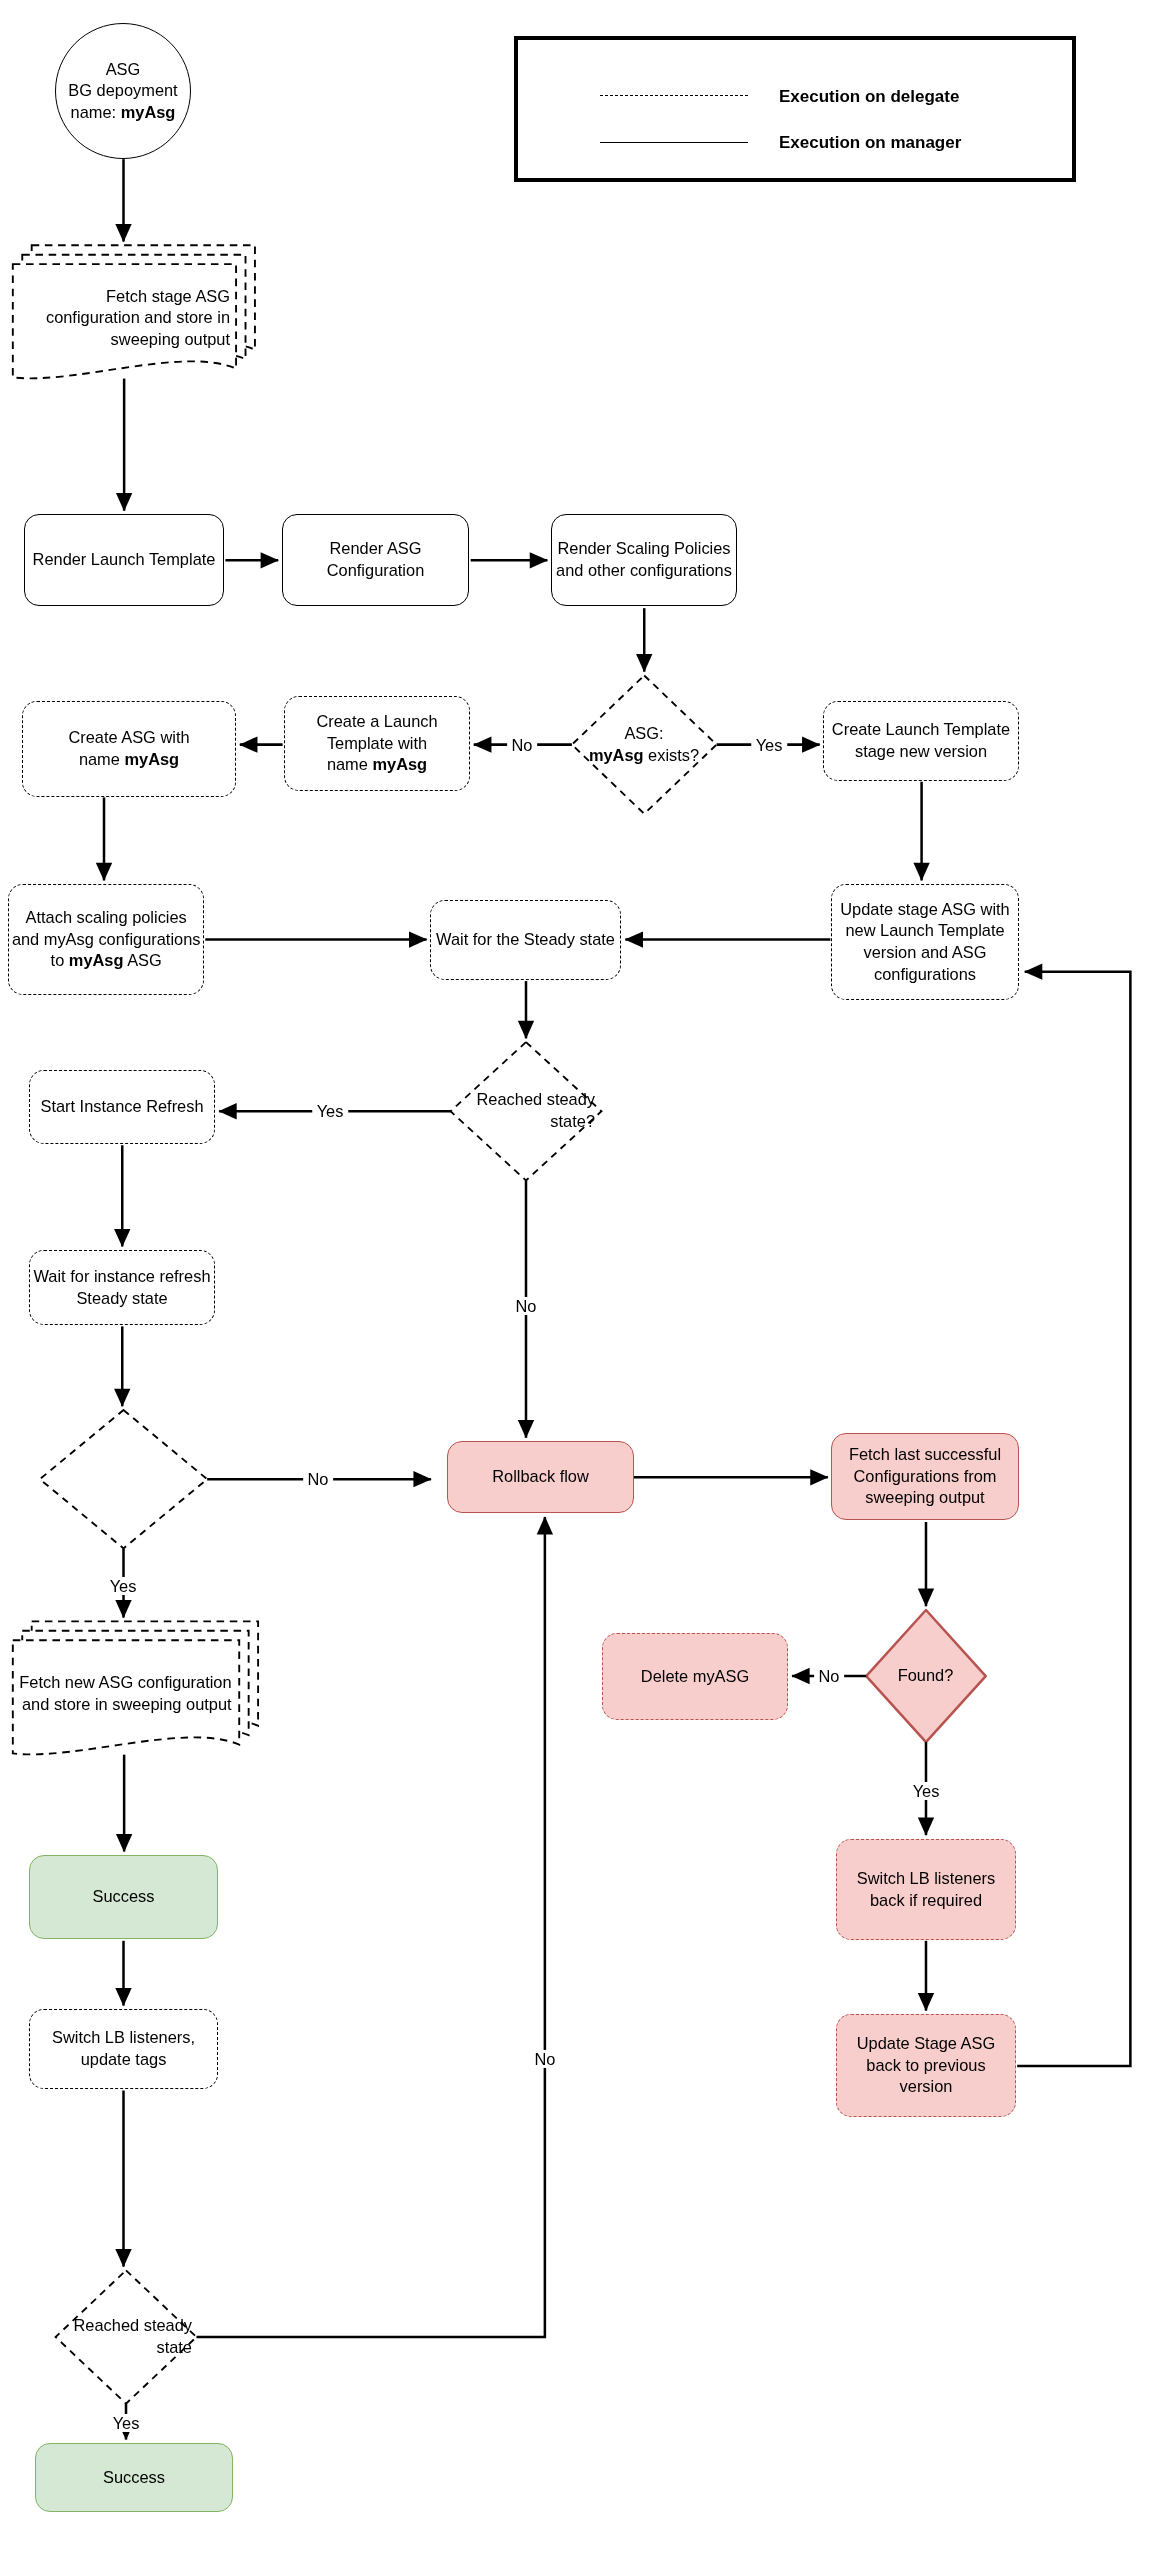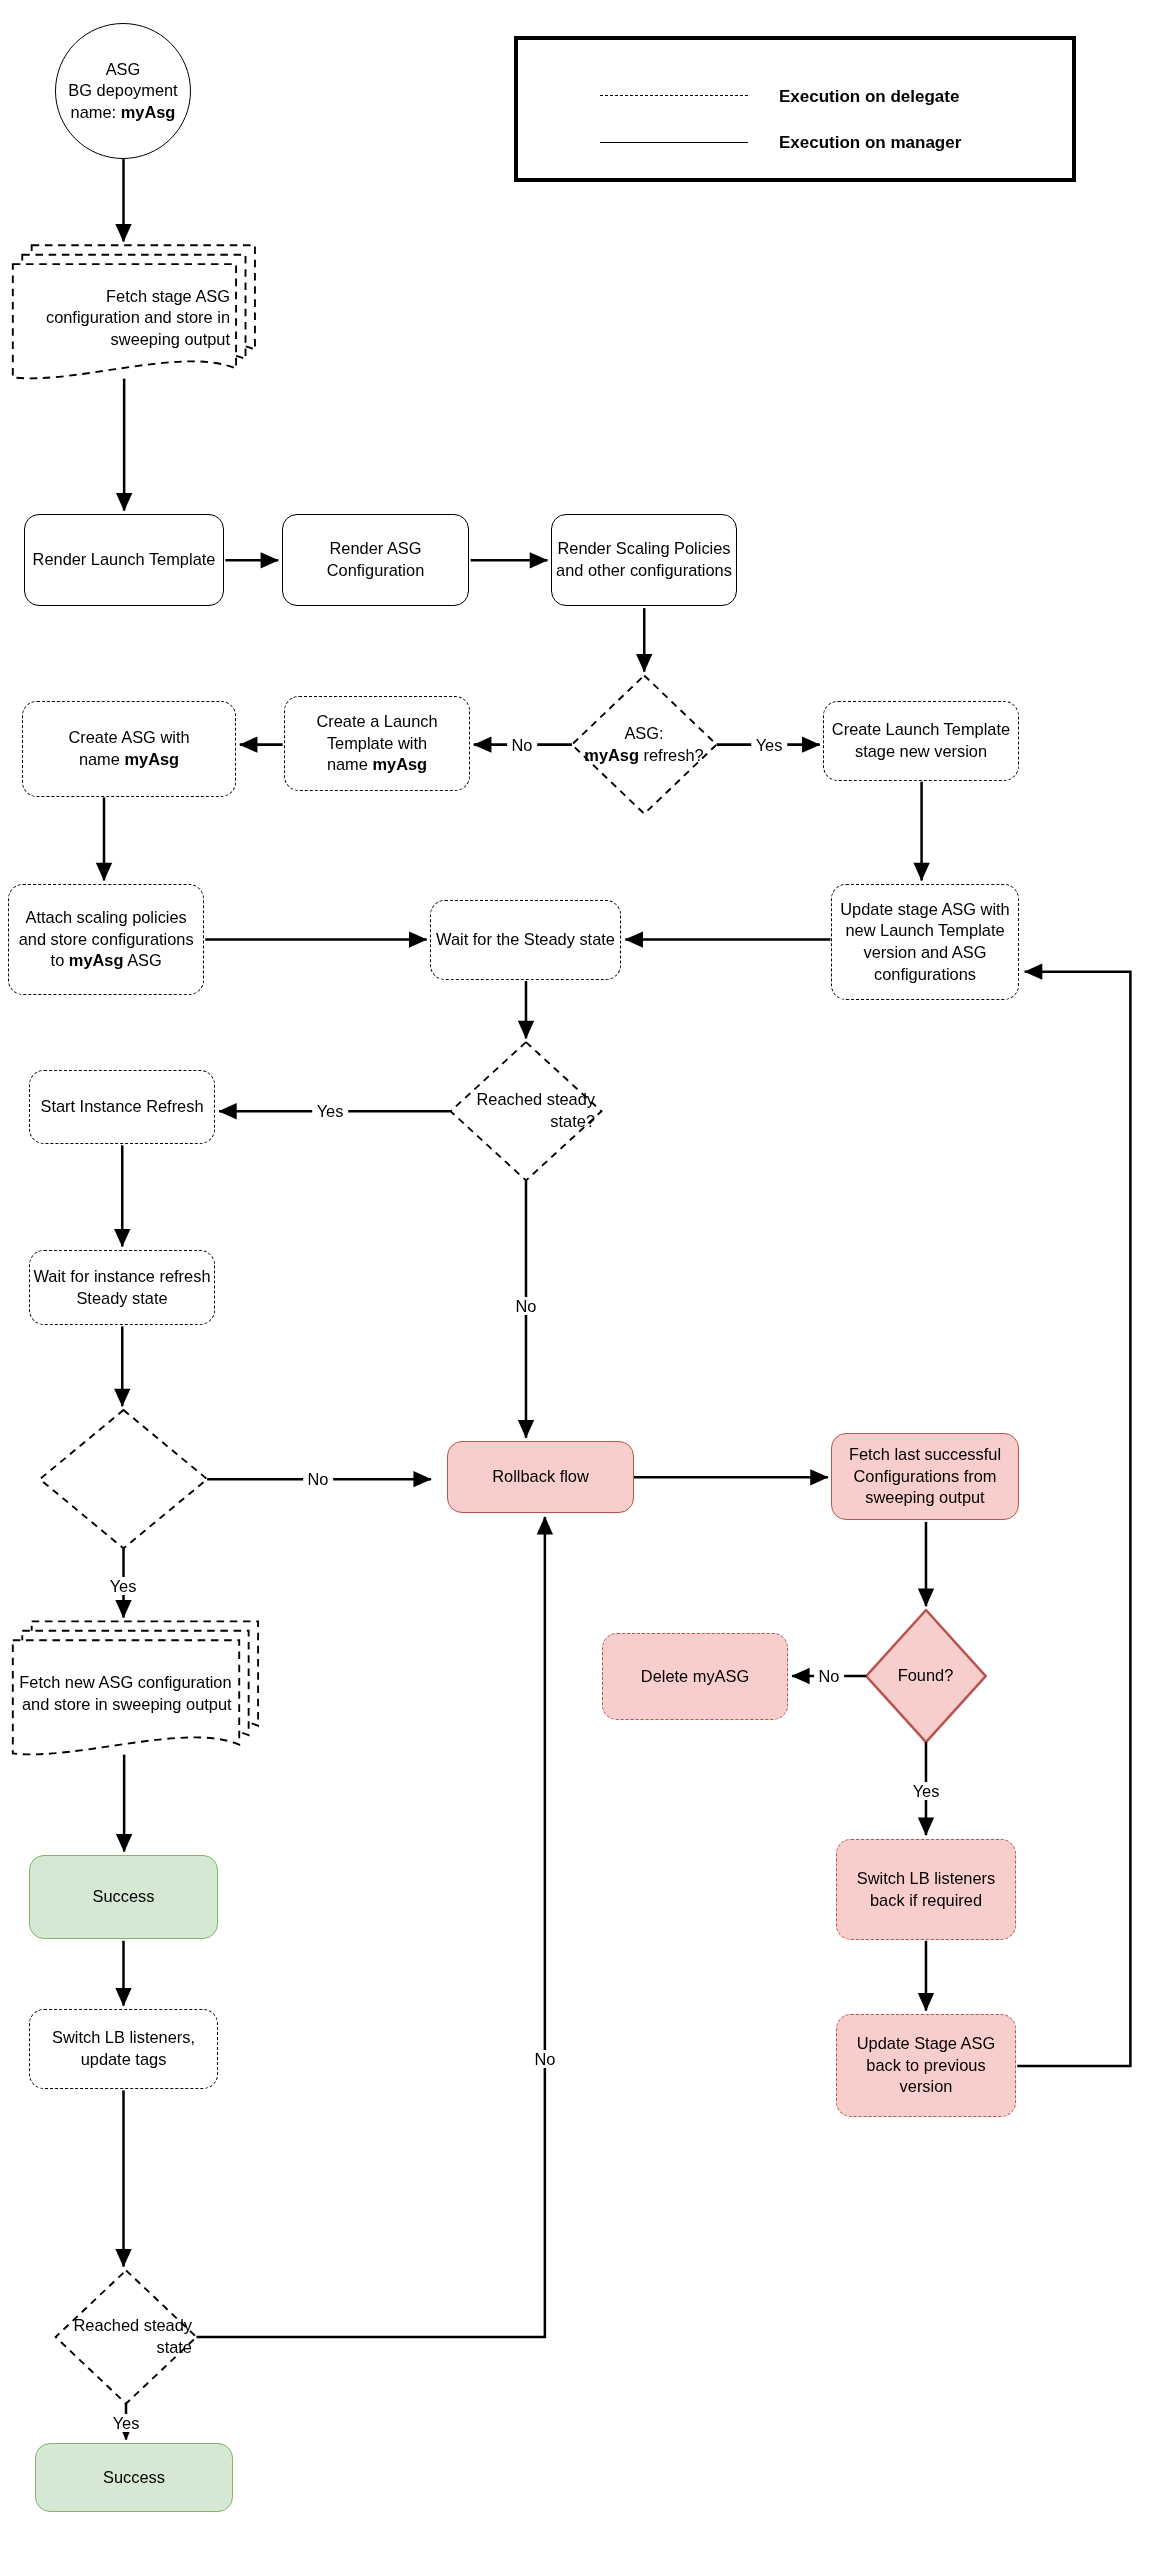--- a/index.html
+++ b/index.html
@@ -137,21 +137,21 @@
       <div><span>name </span><span style="font-weight: bold;">myAsg</span></div>
     </div>
   <div class="node dashed-box" style="left:22px;top:701px;width:214px;height:96px;">
       <div><span>Create ASG with</span></div>
       <div><span>name </span><span style="font-weight: bold;">myAsg</span></div>
     </div>
   <div class="node dashed-box" style="left:823px;top:701px;width:196px;height:80px;">Create Launch Template stage new version</div>
 
   <div class="node dashed-box" style="left:8.2px;top:884px;width:196px;height:111px;">
       <div><span>Attach scaling policies</span></div>
-      <div><span>and store configurations</span></div>
+      <div><span>and myAsg configurations</span></div>
       <div><span>to </span><span style="font-weight: bold;">myAsg</span><span> ASG</span></div>
     </div>
   <div class="node dashed-box" style="left:430px;top:900px;width:191px;height:80px;">Wait for the Steady state</div>
   <div class="node dashed-box" style="left:831px;top:884px;width:188px;height:116px;">Update stage ASG with new Launch Template version and ASG configurations</div>
 
   <div class="node dashed-box" style="left:29px;top:1070px;width:186px;height:74px;">Start Instance Refresh</div>
   <div class="node dashed-box" style="left:29px;top:1250px;width:186px;height:75px;">Wait for instance refresh Steady state</div>
 
   <div class="node danger-solid" style="left:447px;top:1441px;width:187px;height:72px;">Rollback flow</div>
   <div class="node danger-solid" style="left:831px;top:1433px;width:188px;height:87px;">Fetch last successful Configurations from sweeping output</div>
@@ -160,21 +160,21 @@
   <div class="node success-box" style="left:29px;top:1855px;width:189px;height:84px;">Success</div>
   <div class="node dashed-box" style="left:29px;top:2009px;width:189px;height:80px;">Switch LB listeners, update tags</div>
 
   <div class="node danger-dashed" style="left:836px;top:1839px;width:180px;height:101px;">Switch LB listeners back if required</div>
   <div class="node danger-dashed" style="left:836px;top:2014px;width:180px;height:103px;">Update Stage ASG back to previous version</div>
 
   <div class="node success-box" style="left:35px;top:2443px;width:198px;height:69px;">Success</div>
 
   <div class="doc-label" style="left:581px;top:701px;width:126px;height:88px;">
       <div><span>ASG:</span></div>
-      <div><span style="font-weight: bold;">myAsg</span><span> refresh?</span></div>
+      <div><span style="font-weight: bold;">myAsg</span><span> exists?</span></div>
     </div>
   <div class="doc-label" style="left:457px;top:1067px;width:138px;height:88px;">Reached steady state?</div>
   <div class="doc-label" style="left:875px;top:1654px;width:101px;height:44px;">Found?</div>
   <div class="doc-label" style="left:60px;top:2293px;width:132px;height:88px;">Reached steady state</div>
 
   <div class="edge-label" style="left:522px;top:745px;">No</div>
   <div class="edge-label" style="left:769px;top:745px;">Yes</div>
   <div class="edge-label" style="left:330px;top:1111px;">Yes</div>
   <div class="edge-label" style="left:526px;top:1306px;">No</div>
   <div class="edge-label" style="left:318px;top:1479px;">No</div>

